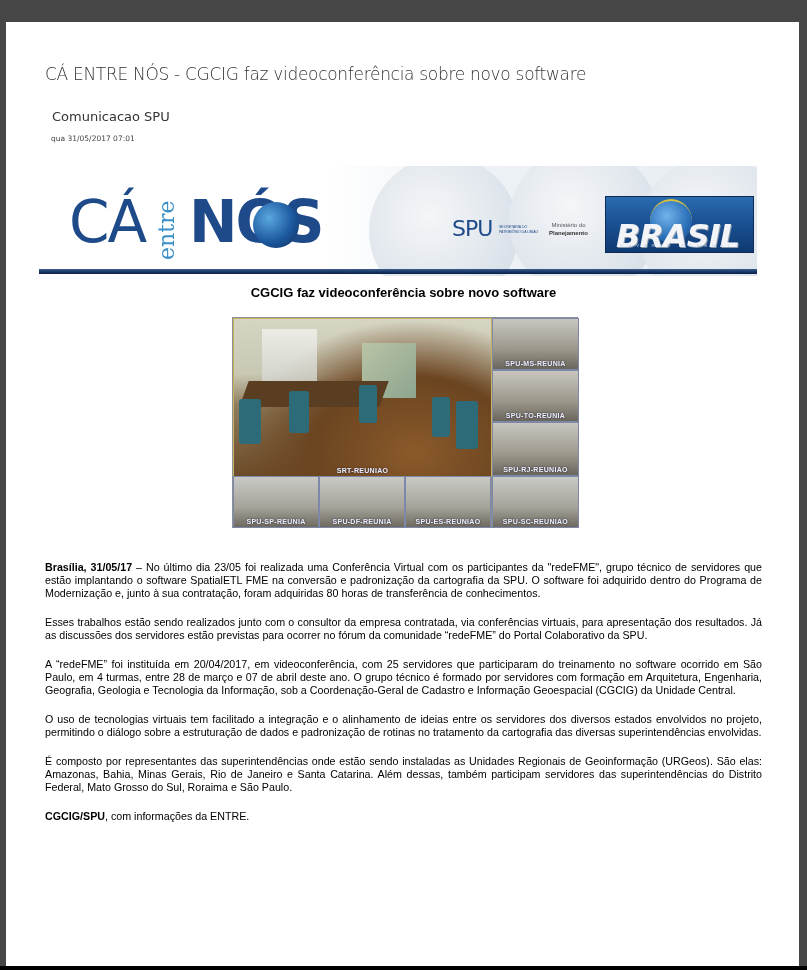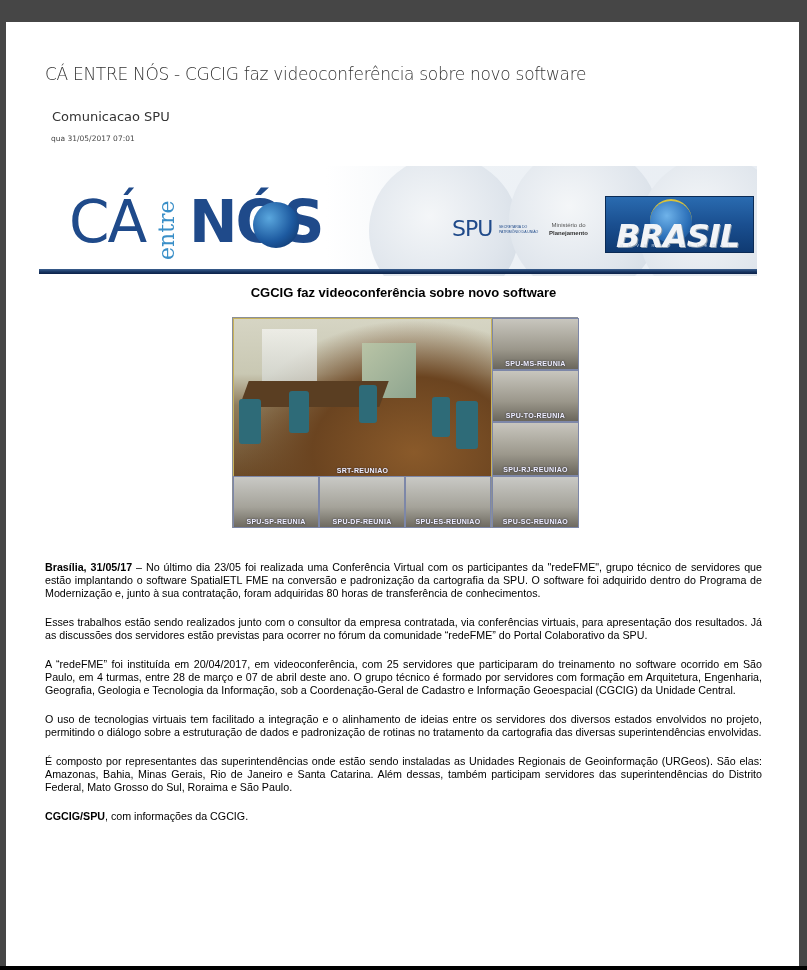--- a/index.html
+++ b/index.html
@@ -140,16 +140,16 @@
     <div class="tlabel">SPU-SC-REUNIAO</div>
   </div>
 </div>
 
 <div class="body-text">
   <p><b>Brasília, 31/05/17</b><span> – No último dia 23/05 foi realizada uma Conferência Virtual com os participantes da "redeFME", grupo técnico de servidores que estão implantando o software SpatialETL FME na conversão e padronização da cartografia da SPU. O software foi adquirido dentro do Programa de Modernização e, junto à sua contratação, foram adquiridas 80 horas de transferência de conhecimentos.</span></p>
   <p>Esses trabalhos estão sendo realizados junto com o consultor da empresa contratada, via conferências virtuais, para apresentação dos resultados. Já as discussões dos servidores estão previstas para ocorrer no fórum da comunidade “redeFME” do Portal Colaborativo da SPU.</p>
   <p>A “redeFME” foi instituída em 20/04/2017, em videoconferência, com 25 servidores que participaram do treinamento no software ocorrido em São Paulo, em 4 turmas, entre 28 de março e 07 de abril deste ano. O grupo técnico é formado por servidores com formação em Arquitetura, Engenharia, Geografia, Geologia e Tecnologia da Informação, sob a Coordenação-Geral de Cadastro e Informação Geoespacial (CGCIG) da Unidade Central.</p>
   <p>O uso de tecnologias virtuais tem facilitado a integração e o alinhamento de ideias entre os servidores dos diversos estados envolvidos no projeto, permitindo o diálogo sobre a estruturação de dados e padronização de rotinas no tratamento da cartografia das diversas superintendências envolvidas.</p>
   <p>É composto por representantes das superintendências onde estão sendo instaladas as Unidades Regionais de Geoinformação (URGeos). São elas: Amazonas, Bahia, Minas Gerais, Rio de Janeiro e Santa Catarina. Além dessas, também participam servidores das superintendências do Distrito Federal, Mato Grosso do Sul, Roraima e São Paulo.</p>
-  <p><b>CGCIG/SPU</b><span>, com informações da CGCIG.</span></p>
+  <p><b>CGCIG/SPU</b><span>, com informações da ENTRE.</span></p>
 </div>
 
 <div class="bottom-bar"></div>
 
 </body></html>

